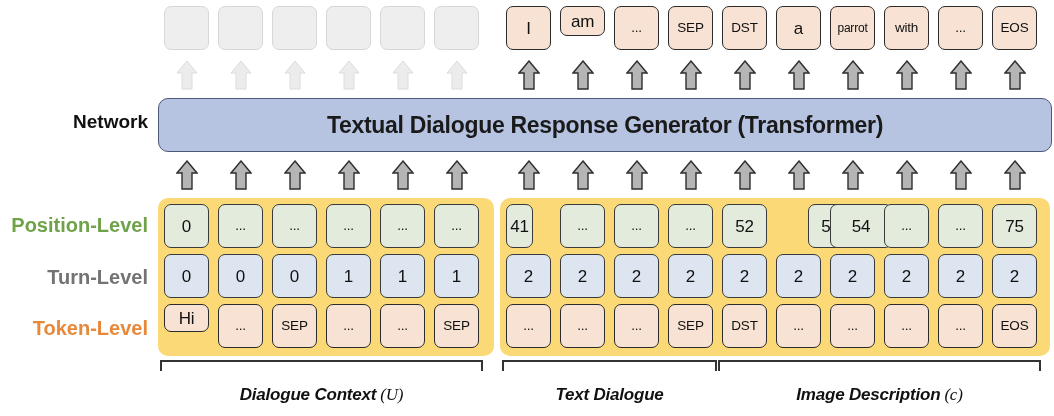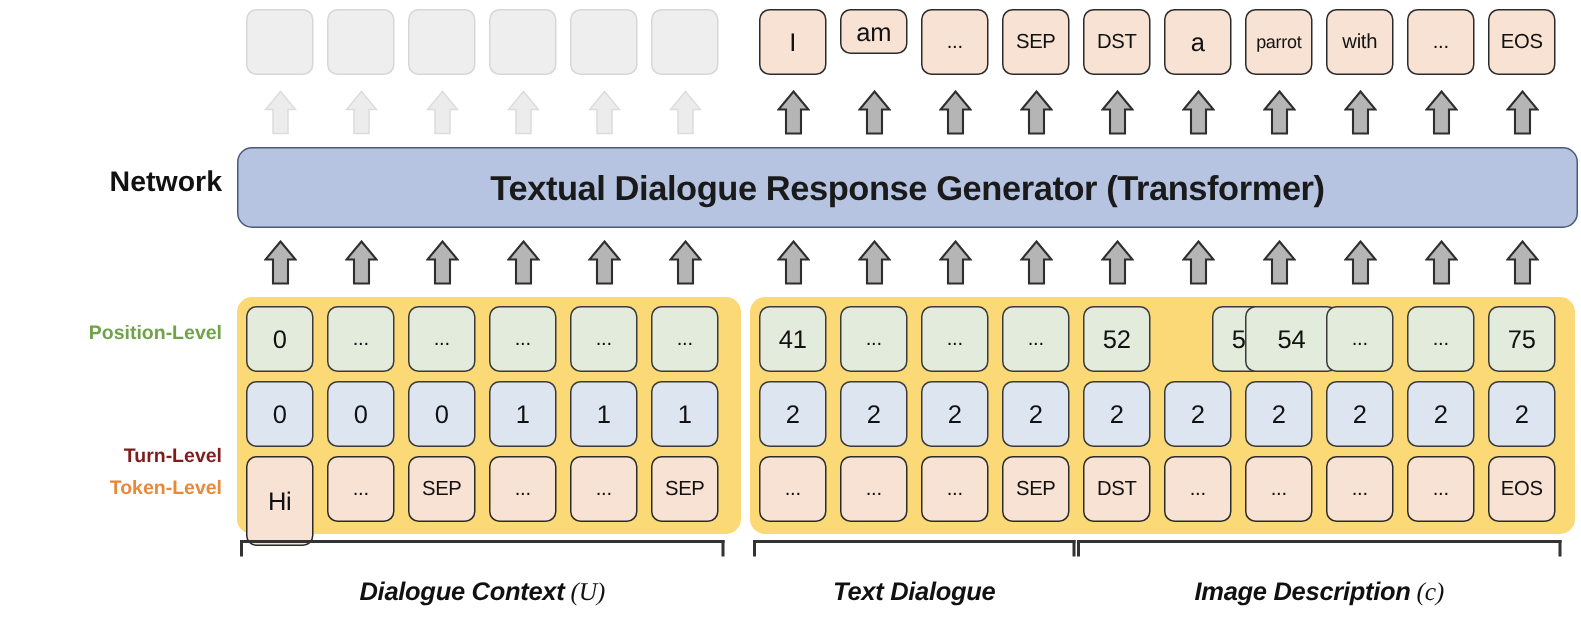--- a/index.html
+++ b/index.html
@@ -74,21 +74,21 @@
     font-weight: bold;
     color: #1a1a1a;
     letter-spacing: -0.3px;
   }
 
   
   .rowlabel {
     position: absolute;
     text-align: right;
     font-weight: bold;
-    font-size: 13px;
+    font-size: 20px;
     line-height: 1;
     white-space: nowrap;
   }
 
   
   .arrow {
     position: absolute;
     width: 22px;
     height: 30px;
   }
@@ -313,31 +313,31 @@
         <svg viewBox="0 0 22 30" preserveAspectRatio="none">
           <polygon points="11,1 21,13 16,13 16,29 6,29 6,13 1,13" fill="#b5b5b5" stroke="#2e2e2e" stroke-width="1.4" stroke-linejoin="miter"></polygon>
         </svg>
       </div>
     </div>
 
   <div class="yellowgroup" style="left:158px; top:198px; width:336px; height:158px;"></div>
   <div class="yellowgroup" style="left:500px; top:198px; width:550px; height:158px;"></div>
 
   <div class="rowlabel" id="label-position" style="left:0px; top:215px; width:148px; color:#70a24a;">Position-Level</div>
-  <div class="rowlabel" id="label-turn" style="left:0px; top:267px; width:148px; color:#7f1d1d;margin-top:30px;">Turn-Level</div>
+  <div class="rowlabel" id="label-turn" style="left:0px; top:267px; width:148px; color:#737373;">Turn-Level</div>
   <div class="rowlabel" id="label-token" style="left:0px; top:318px; width:148px; color:#e8883a;">Token-Level</div>
 
   <div id="row-position">
       <div class="cell green" style="left: 164px; top: 204px; width: 45px; height: 44px;">0</div>
       <div class="cell green small" style="left: 218px; top: 204px; width: 45px; height: 44px;">...</div>
       <div class="cell green small" style="left: 272px; top: 204px; width: 45px; height: 44px;">...</div>
       <div class="cell green small" style="left: 326px; top: 204px; width: 45px; height: 44px;">...</div>
       <div class="cell green small" style="left: 380px; top: 204px; width: 45px; height: 44px;">...</div>
       <div class="cell green small" style="left: 434px; top: 204px; width: 45px; height: 44px;">...</div>
-      <div class="cell green" style="left: 506px; top: 204px; width: 45px; height: 44px;">41</div>
+      <div class="cell green" style="left: 506px; top: 204px; width: 27px; height: 44px;">41</div>
       <div class="cell green small" style="left: 560px; top: 204px; width: 45px; height: 44px;">...</div>
       <div class="cell green small" style="left: 614px; top: 204px; width: 45px; height: 44px;">...</div>
       <div class="cell green small" style="left: 668px; top: 204px; width: 45px; height: 44px;">...</div>
       <div class="cell green" style="left: 722px; top: 204px; width: 45px; height: 44px;">52</div>
       <div class="cell green" style="left: 776px; top: 204px; width: 45px; height: 44px; margin-left: 32px;">53</div>
       <div class="cell green" style="left: 830px; top: 204px; width: 62px; height: 44px;">54</div>
       <div class="cell green small" style="left: 884px; top: 204px; width: 45px; height: 44px;">...</div>
       <div class="cell green small" style="left: 938px; top: 204px; width: 45px; height: 44px;">...</div>
       <div class="cell green" style="left: 992px; top: 204px; width: 45px; height: 44px;">75</div>
     </div>
@@ -353,21 +353,21 @@
       <div class="cell blue" style="left: 614px; top: 254px; width: 45px; height: 44px;">2</div>
       <div class="cell blue" style="left: 668px; top: 254px; width: 45px; height: 44px;">2</div>
       <div class="cell blue" style="left: 722px; top: 254px; width: 45px; height: 44px;">2</div>
       <div class="cell blue" style="left: 776px; top: 254px; width: 45px; height: 44px;">2</div>
       <div class="cell blue" style="left: 830px; top: 254px; width: 45px; height: 44px;">2</div>
       <div class="cell blue" style="left: 884px; top: 254px; width: 45px; height: 44px;">2</div>
       <div class="cell blue" style="left: 938px; top: 254px; width: 45px; height: 44px;">2</div>
       <div class="cell blue" style="left: 992px; top: 254px; width: 45px; height: 44px;">2</div>
     </div>
   <div id="row-token">
-      <div class="cell peach" style="left: 164px; top: 304px; width: 45px; height: 60px;">Hi</div>
+      <div class="cell peach" style="left: 164px; top: 304px; width: 45px; height: 28px;">Hi</div>
       <div class="cell peach small" style="left: 218px; top: 304px; width: 45px; height: 44px;">...</div>
       <div class="cell peach small" style="left: 272px; top: 304px; width: 45px; height: 44px;">SEP</div>
       <div class="cell peach small" style="left: 326px; top: 304px; width: 45px; height: 44px;">...</div>
       <div class="cell peach small" style="left: 380px; top: 304px; width: 45px; height: 44px;">...</div>
       <div class="cell peach small" style="left: 434px; top: 304px; width: 45px; height: 44px;">SEP</div>
       <div class="cell peach small" style="left: 506px; top: 304px; width: 45px; height: 44px;">...</div>
       <div class="cell peach small" style="left: 560px; top: 304px; width: 45px; height: 44px;">...</div>
       <div class="cell peach small" style="left: 614px; top: 304px; width: 45px; height: 44px;">...</div>
       <div class="cell peach small" style="left: 668px; top: 304px; width: 45px; height: 44px;">SEP</div>
       <div class="cell peach small" style="left: 722px; top: 304px; width: 45px; height: 44px;">DST</div>

